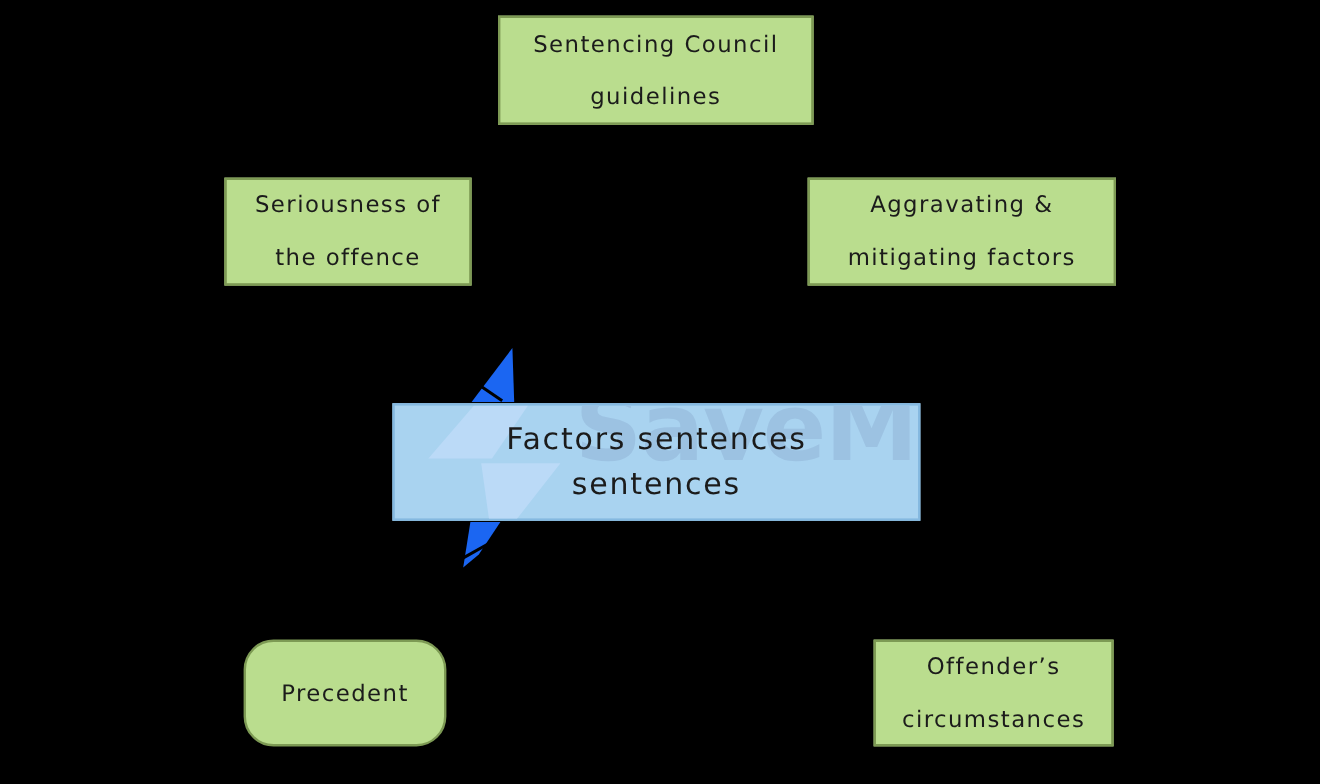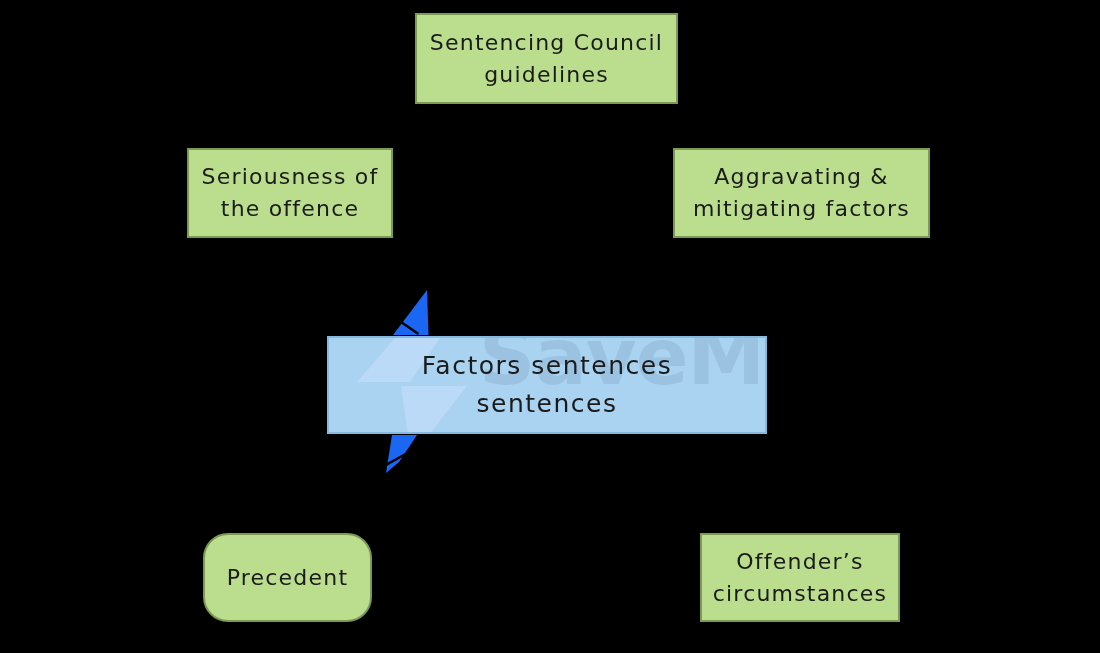--- a/index.html
+++ b/index.html
@@ -18,30 +18,30 @@
     box-sizing: border-box;
     background: #badd8e;
     border: 2px solid #7d9a54;
     display: flex;
     align-items: center;
     justify-content: center;
     text-align: center;
   }
   .node-label {
     white-space: pre-line;
-    font-size: 22px;
-    line-height: 32px;
+    font-size: 19px;
+    line-height: 44px;
     letter-spacing: 1.2px;
     color: #1b1b1b;
   }
   #node-top          { left: 415px; top: 13px;  width: 263px; height: 91px; }
   #node-left         { left: 187px; top: 148px; width: 206px; height: 90px; }
   #node-right        { left: 673px; top: 148px; width: 257px; height: 90px; }
   #node-bottom-left  { left: 203px; top: 533px; width: 169px; height: 89px; border-radius: 25px; }
-  #node-bottom-right { left: 700px; top: 533px; width: 200px; height: 89px; }
+  #node-bottom-right { left: 728px; top: 533px; width: 200px; height: 89px; }
 
   
   #bolt-svg {
     position: absolute; left: 0; top: 0;
     width: 1100px; height: 653px;
     z-index: 1;
     pointer-events: none;
   }
 
   

